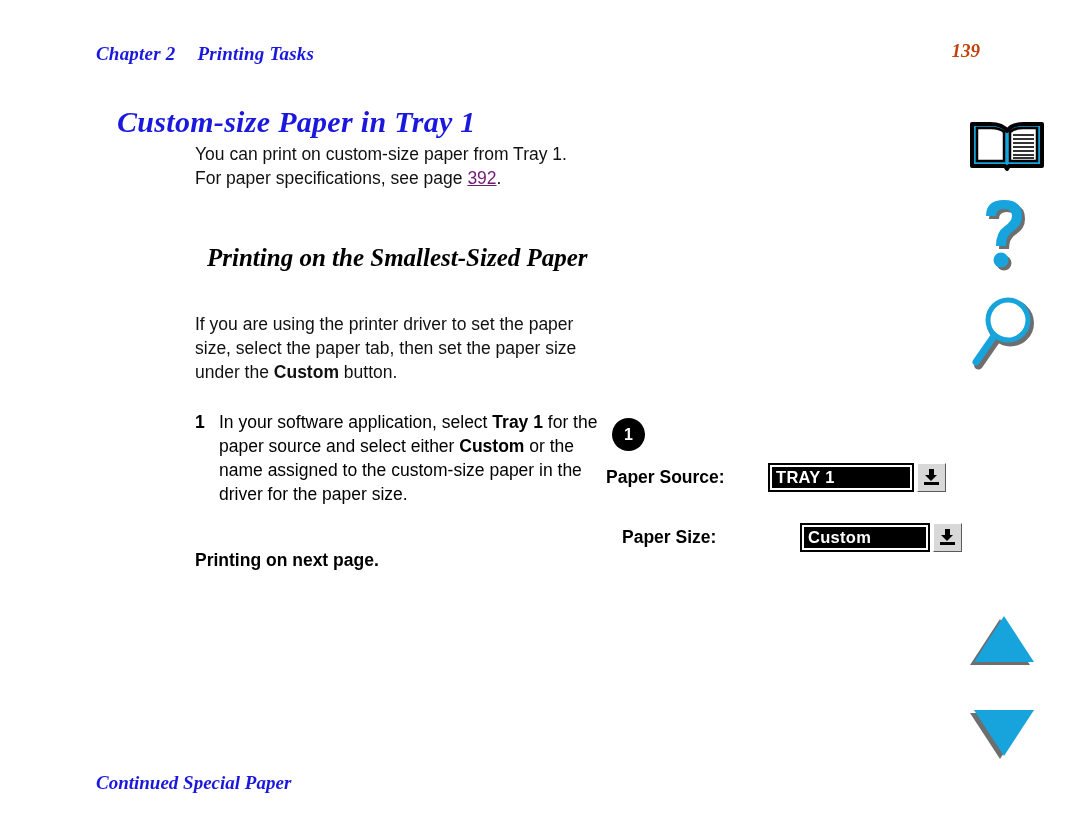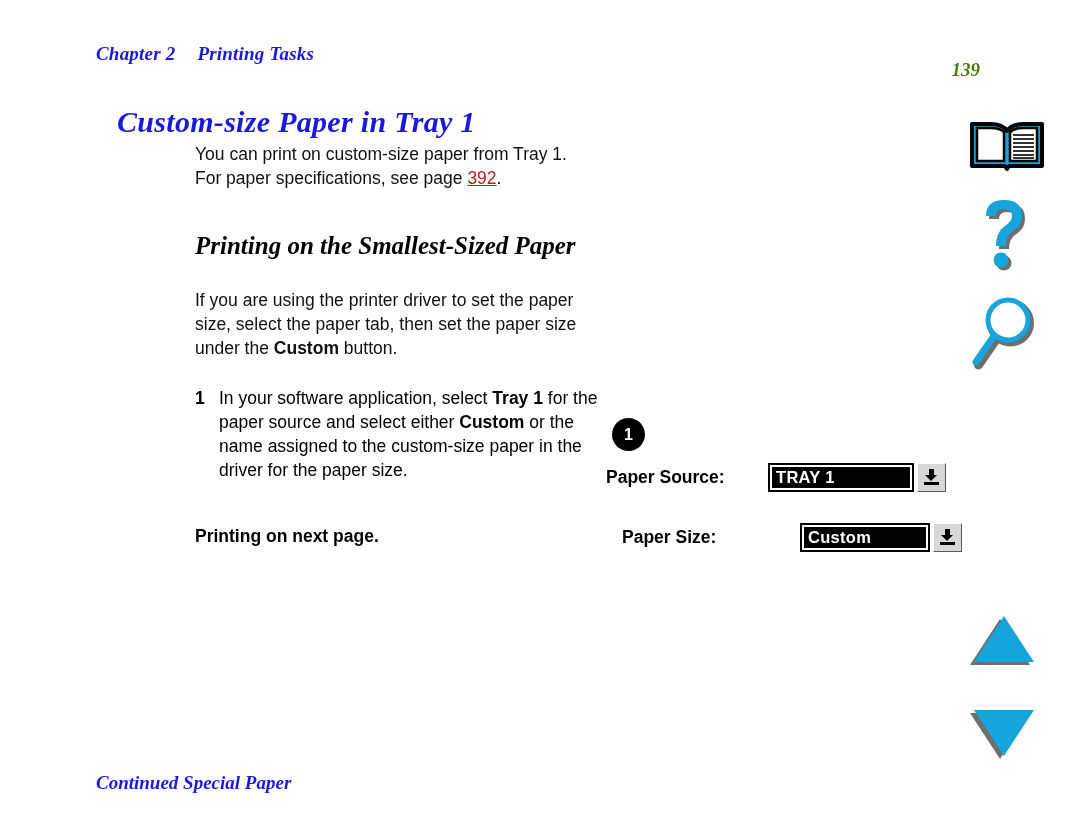--- a/index.html
+++ b/index.html
@@ -33,26 +33,26 @@
     font-size: 19px;
     color: #1B18DE;
     letter-spacing: 0.2px;
     white-space: nowrap;
   }
   .running-head .chapter-label { margin-right: 22px; }
 
   .page-number {
     position: absolute;
     right: 100px;
-    top: 59px;
+    top: 40px;
     font-family: "Liberation Serif", serif;
     font-style: italic;
     font-weight: bold;
     font-size: 19px;
-    color: #4d7c0f;
+    color: #c2410c;
     text-align: center;
   }
 
   
   .page-title {
     position: absolute;
     left: 94px;
     top: 85px;
     font-family: "Liberation Serif", serif;
     font-style: italic;
@@ -74,32 +74,32 @@
 
   .para {
     font-size: 17.5px;
     line-height: 24px;
     color: #111;
     margin: 0;
   }
   .para b { font-weight: bold; }
 
   .link {
-    color: #b91c1c;
+    color: #701a75;
     text-decoration: underline;
   }
 
   .subhead {
     font-family: "Liberation Serif", serif;
     font-style: italic;
     font-weight: bold;
     font-size: 25px;
     line-height: 31px;
     color: #000;
-    margin: 0;
+    margin: 12px;
     padding: 0;
     width: 420px;
   }
 
   .spacer-a { height: 40px; }
   .spacer-b { height: 27px; }
   .spacer-c { height: 26px; }
   .spacer-d { height: 24px; }
 
   

